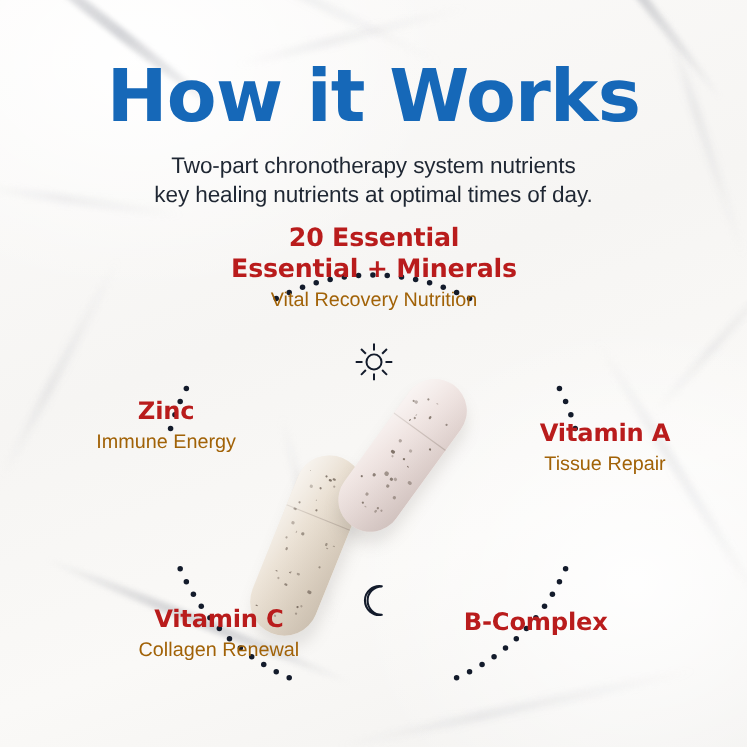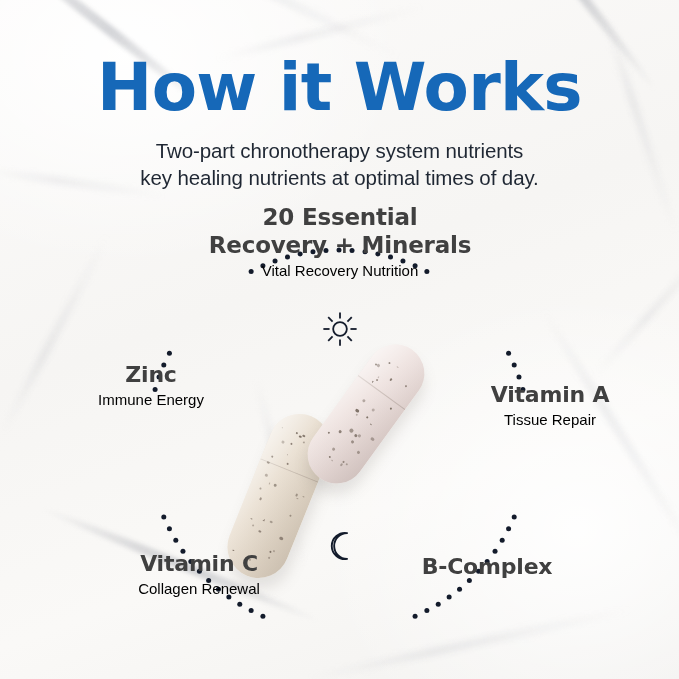--- a/index.html
+++ b/index.html
@@ -135,31 +135,31 @@
   }
 
   
   .node {
     position: absolute;
     text-align: center;
   }
   .node .main {
     font-size: 22px;
     font-weight: 700;
-    color: #404040;
+    color: #b91c1c;
     line-height: 1.16;
     letter-spacing: -0.2px;
     font-family: "DejaVu Sans", sans-serif;
     white-space: nowrap;
   }
   .node .main.two-line { white-space: normal; }
   .node .sub {
-    font-size: 15px;
+    font-size: 18px;
     font-weight: 400;
-    color: #000000;
+    color: #a16207;
     line-height: 1.3;
     margin-top: 2px;
     white-space: nowrap;
   }
 
   #node-top    { left: 170px; top: 204px;  width: 340px; }
   #node-top .main { font-size: 23px; line-height: 1.2; }
   #node-zinc   { left: 38px;  top: 362px;  width: 226px; text-align: center; }
   #node-vita   { left: 437px; top: 382px;  width: 226px; }
   #node-vitc   { left: 86px;  top: 551px;  width: 226px; text-align: center; }
@@ -345,21 +345,21 @@
     </g>
   </svg>
 
   <svg class="icon-moon" viewBox="0 0 32 34">
     <path d="M22.5 3.2 A14 14 0 1 0 22.5 30.8 A11.6 11.6 0 0 1 22.5 3.2 Z" fill="none" stroke="#131b2b" stroke-width="2" stroke-linejoin="round"></path>
   </svg>
 
   <div class="node" id="node-top">
     <div class="main two-line">
       <span>20 Essential</span><br>
-      <span>Recovery + Minerals</span>
+      <span>Essential + Minerals</span>
     </div>
     <div class="sub">Vital Recovery Nutrition</div>
   </div>
 
   <div class="node" id="node-zinc">
     <div class="main">Zinc</div>
     <div class="sub">Immune Energy</div>
   </div>
 
   <div class="node" id="node-vita">

